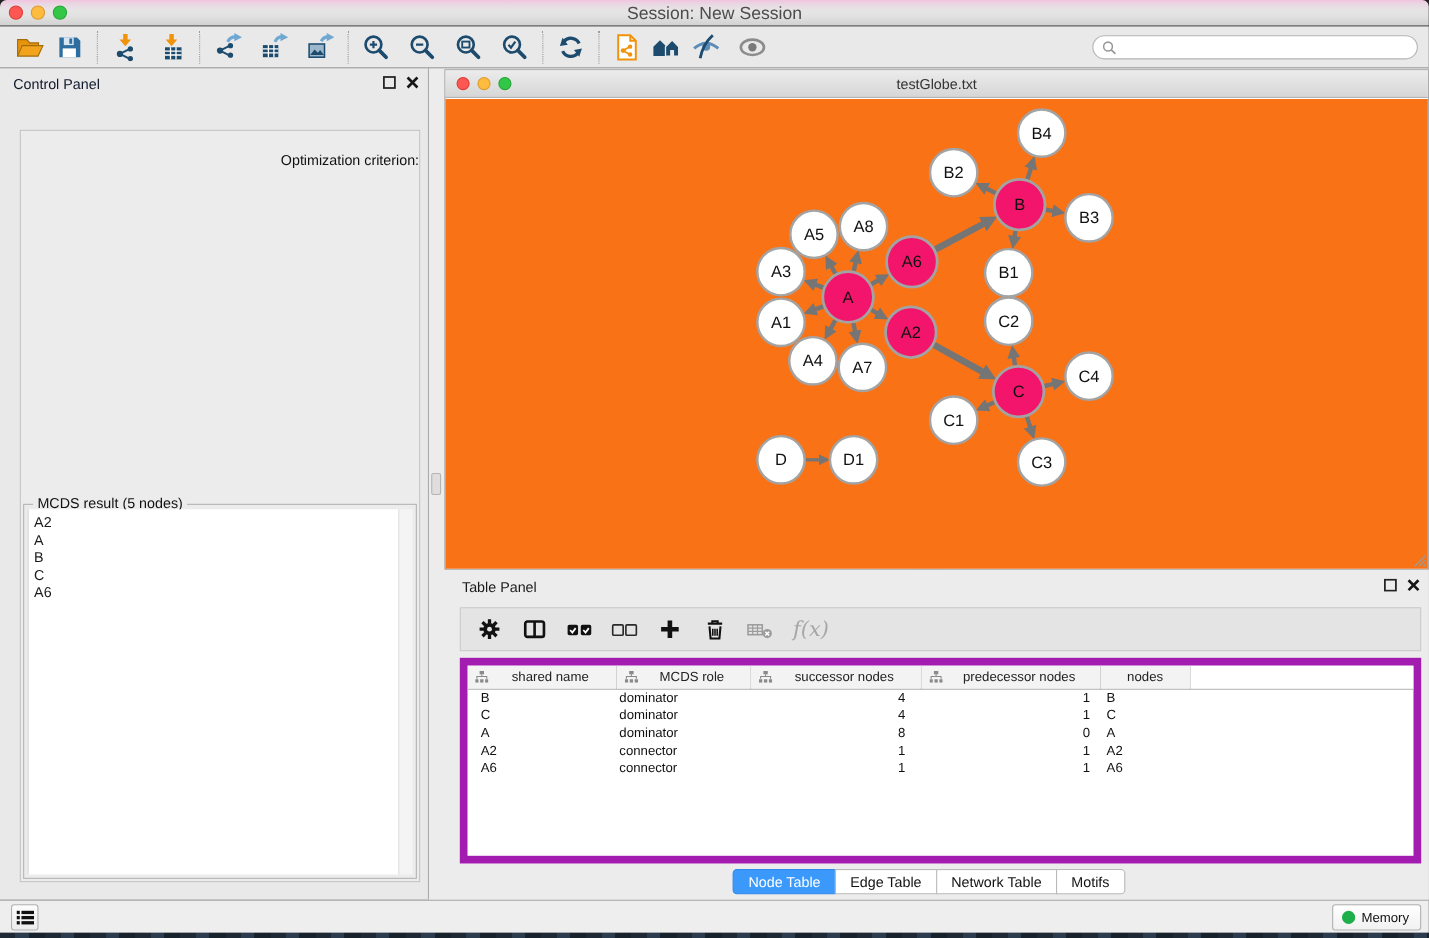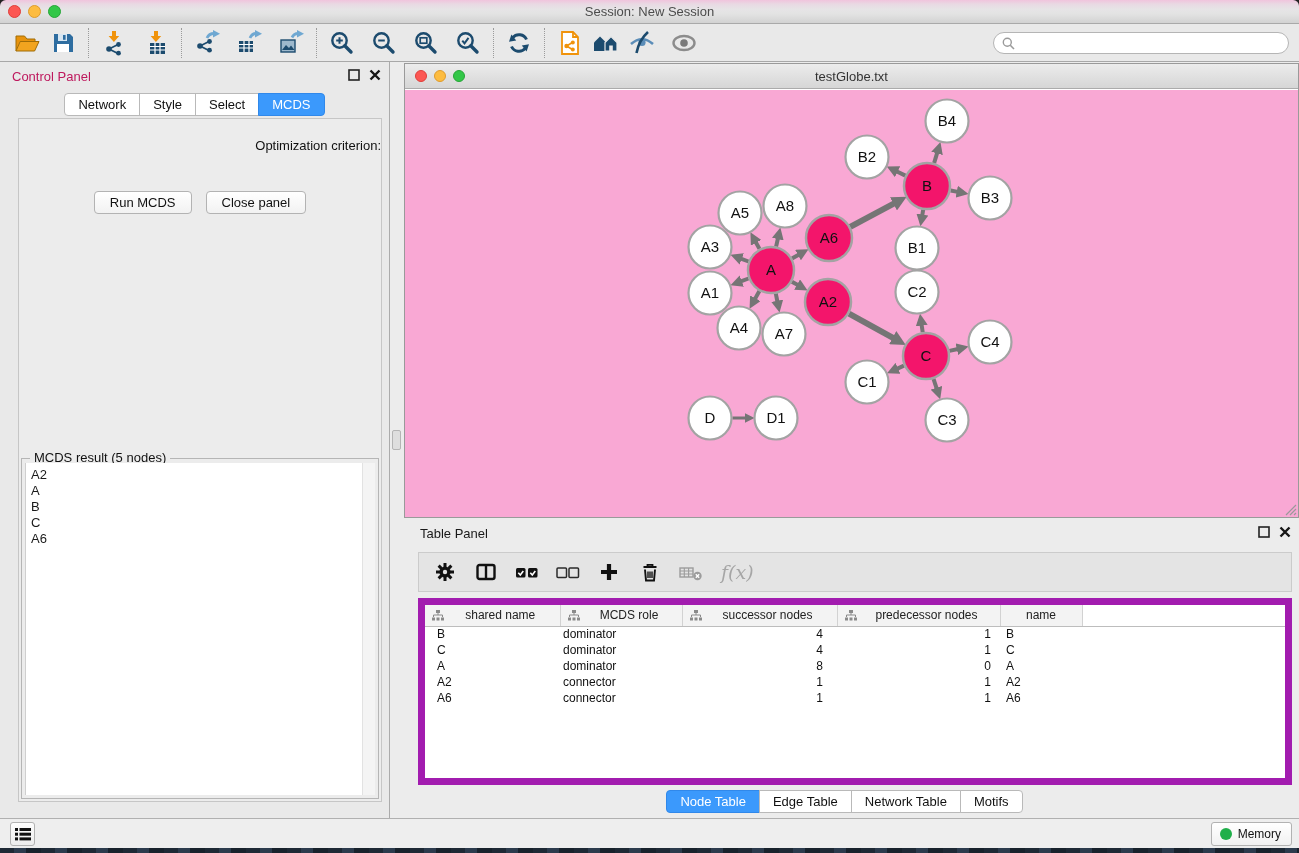--- a/index.html
+++ b/index.html
@@ -9,41 +9,41 @@
 
   
   #titlebar { position:absolute; left:0; top:0; width:100%; height:24px;
     background:linear-gradient(180deg,#f0c4dd 0%,#e9d9e3 18%,#e6e4e6 40%,#e3e3e3 60%,#d2d2d2 100%);
     border-bottom:1px solid #a9a9a9; border-radius:6px 6px 0 0; }
   .traffic { position:absolute; left:8px; top:5px; display:flex; gap:7px; }
   .tl { width:13px; height:13px; border-radius:50%; display:inline-block; }
   .tl.red { background:#fc5753; border:1px solid #df3e3a; }
   .tl.yel { background:#fdbc40; border:1px solid #de9b2d; }
   .tl.grn { background:#33c748; border:1px solid #27a537; }
-  #titlebar .title { position:absolute; left:0; right:0; top:4px; text-align:center; color:#4c4c4c; font-size:13px; }
+  #titlebar .title { position:absolute; left:0; right:0; top:4px; text-align:center; color:#4c4c4c; font-size:16px; }
 
   
   #toolbar { position:absolute; left:0; top:24px; width:100%; height:38px; background:#e9e9e9;
     border-bottom:1px solid #a8a8a8; display:flex; align-items:center; padding-left:12px; }
   .tbtn { width:30px; height:30px; display:flex; align-items:center; justify-content:center; cursor:default; }
   .tbtn svg { width:26px; height:26px; }
   .tgap { width:6px; }
   .tsep { height:30px; border-left:1px dotted #9b9b9b; margin:0 10px; }
   #searchbox { position:absolute; right:10px; top:8px; width:296px; height:22px; background:#fff;
     border:1px solid #b5b5b5; border-radius:12px; display:flex; align-items:center; padding:0 8px; }
   #searchbox svg { flex:0 0 auto; margin-right:5px; }
   #searchbox input { border:none; outline:none; flex:1; font-size:12px; background:transparent; }
 
   
   #main { position:absolute; left:0; top:62px; width:100%; height:756px; display:flex; }
 
   
   #control-panel { position:relative; width:390px; height:100%; background:#e9e9e9; border-right:1px solid #ababab; }
   #cp-header { position:absolute; left:0; top:0; width:100%; height:28px; }
-  #cp-header .ptitle { position:absolute; left:12px; top:7px; color:#be185d; }
+  #cp-header .ptitle { position:absolute; left:12px; top:7px; color:#0f172a; }
   .panel-icons { position:absolute; right:8px; top:7px; display:flex; gap:9px; }
   .panel-icons svg { display:block; }
   #cp-tabs { position:absolute; left:0; top:31px; width:100%; display:flex; justify-content:center; }
   .tab { height:23px; line-height:21px; padding:0 13px; background:#fff; border:1px solid #b9b9b9; margin-left:-1px;
     font-size:13px; color:#111; cursor:default; }
   .tab:first-child { border-radius:4px 0 0 4px; margin-left:0; }
   .tab:last-child { border-radius:0 4px 4px 0; }
   .tab.active { background:#3b99fc; border-color:#3088ea; color:#fff; }
   #cp-content { position:absolute; left:18px; top:56px; width:364px; height:684px; background:#ececec; border:1px solid #c6c6c6; }
   #opt-label { margin-top:19px; text-align:right; color:#111; }
@@ -62,21 +62,21 @@
     padding:4px 0 0 5px; font-size:13px; line-height:16px; overflow:hidden; }
   #mcds-sb { position:absolute; right:3px; top:4px; width:13px; bottom:3px; background:#f4f4f4; border-left:1px solid #e2e2e2; }
 
   
   #mdi { position:relative; flex:1; height:100%; background:#ececec; }
   #net-frame { position:absolute; left:14px; top:1px; right:0; height:455px; border:1px solid #9a9a9a; background:#fff; }
   .frame-titlebar { position:relative; height:25px; background:linear-gradient(#ececec,#d6d6d6); border-bottom:1px solid #ababab;text-decoration:underline; }
   .frame-titlebar .traffic { top:6px; left:10px; }
   .frame-titlebar .traffic .tl { width:12px; height:12px; }
   .frame-titlebar .ftitle { position:absolute; left:0; right:0; top:5px; text-align:center; font-size:13px; color:#333; }
-  #canvas { position:absolute; left:0; top:26px; right:0; bottom:0; background:#f9a8d4; overflow:hidden; }
+  #canvas { position:absolute; left:0; top:26px; right:0; bottom:0; background:#f97316; overflow:hidden; }
   #grip { position:absolute; right:1px; bottom:1px; width:14px; height:14px; }
   .split-v { position:absolute; left:2px; top:368px; width:9px; height:20px; background:#dedede; border:1px solid #b4b4b4; border-radius:2px; }
   .split-h { position:absolute; left:443px; top:449px; width:20px; height:8px; background:#dedede; border:1px solid #b4b4b4; border-radius:2px; }
 
   
   #table-panel { position:absolute; left:0; top:456px; right:0; height:300px; background:#ececec; }
   #tp-header { position:relative; height:28px; }
   #tp-header .ptitle { position:absolute; left:30px; top:8px; }
   #tp-toolbar { position:absolute; left:28px; right:7px; top:34px; height:40px; background:#e4e4e4; border:1px solid #cbcbcb;
     display:flex; align-items:center; padding-left:13px; gap:15px; }
@@ -287,32 +287,22 @@
         <span class="ptitle">Control Panel</span>
         <span class="panel-icons">
           <svg width="12" height="12" viewBox="0 0 12 12">
               <rect x="1" y="1" width="10" height="10" fill="none" stroke="#222" stroke-width="1.6"></rect>
             </svg>
           <svg width="12" height="12" viewBox="0 0 12 12">
               <path d="M1.5 1.5 L10.5 10.5 M10.5 1.5 L1.5 10.5" stroke="#161616" stroke-width="2.4"></path>
             </svg>
         </span>
       </div>
-      <div id="cp-tabs">
-          <span class="tab">Network</span>
-          <span class="tab">Style</span>
-          <span class="tab">Select</span>
-          <span class="tab active">MCDS</span>
-        </div>
       <div id="cp-content">
         <div id="opt-label">Optimization criterion:</div>
-        <div class="btn-row">
-          <button class="mac-btn">Run MCDS</button>
-          <button class="mac-btn">Close panel</button>
-        </div>
         <div id="mcds-group">
           <span id="mcds-legend">MCDS result (5 nodes)</span>
           <div id="mcds-list">
               <div>A2</div>
               <div>A</div>
               <div>B</div>
               <div>C</div>
               <div>A6</div>
             </div>
           <div id="mcds-sb"></div>
@@ -576,21 +566,21 @@
                     <svg class="hicon" width="12" height="11" viewBox="0 0 12 11">
                       <rect x="4" y="0" width="4" height="3" fill="#8a8a8a"></rect>
                       <path d="M6 3 v2 M1.5 7 V5 H10.5 V7" fill="none" stroke="#8a8a8a" stroke-width="1"></path>
                       <rect x="0" y="7.5" width="3" height="3" fill="#8a8a8a"></rect>
                       <rect x="4.5" y="7.5" width="3" height="3" fill="#8a8a8a"></rect>
                       <rect x="9" y="7.5" width="3" height="3" fill="#8a8a8a"></rect>
                     </svg>
                     <span class="hlabel">predecessor nodes</span>
                   </th>
                   <th class="noicon">
-                    <span class="hlabel">name</span>
+                    <span class="hlabel">nodes</span>
                   </th>
                   <th class="filler"></th>
                 </tr>
               </thead>
               <tbody id="tbl-body">
                 <tr>
                   <td style="padding-left:12px;text-align:left">B</td>
                   <td style="padding-left:3px;text-align:left">dominator</td>
                   <td style="padding-right:14px;text-align:right">4</td>
                   <td style="padding-right:9px;text-align:right">1</td>

